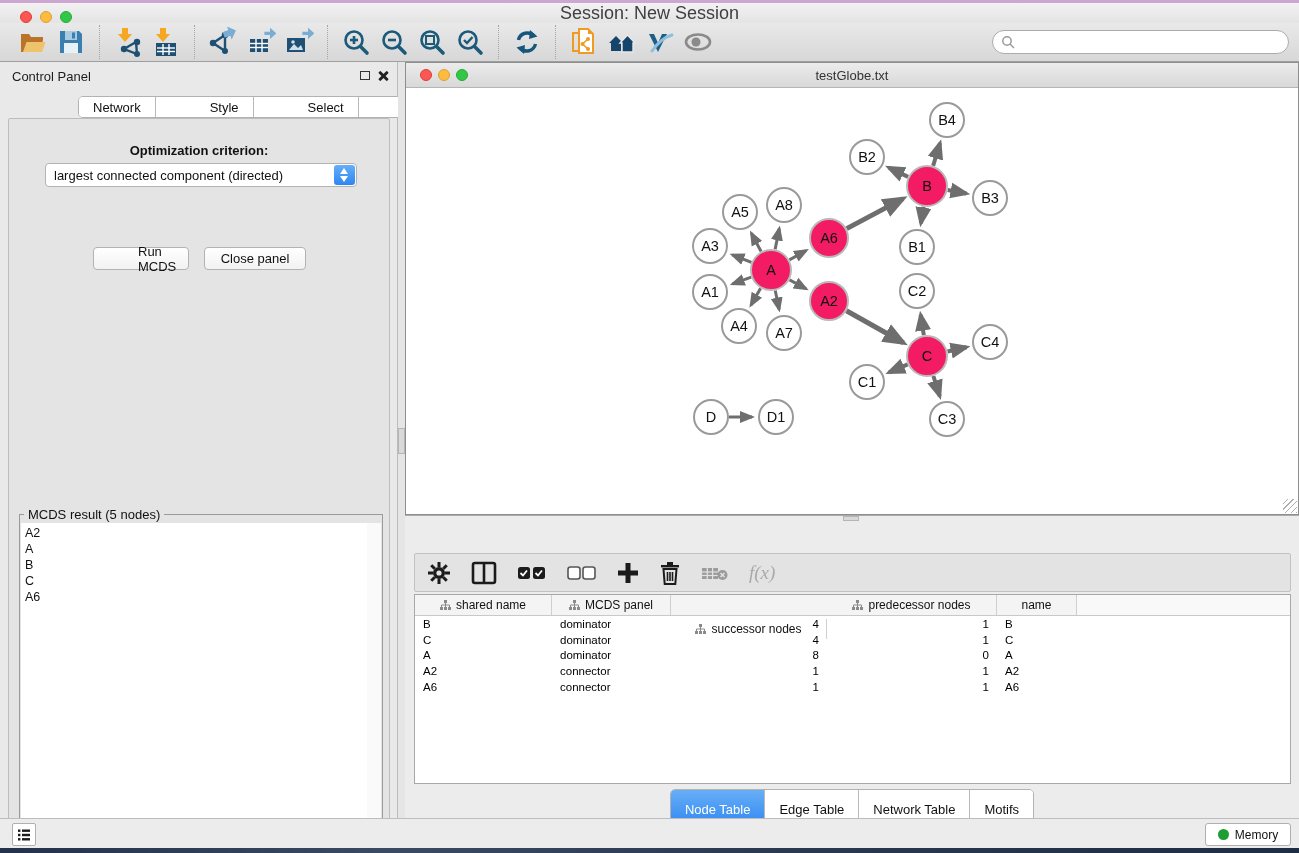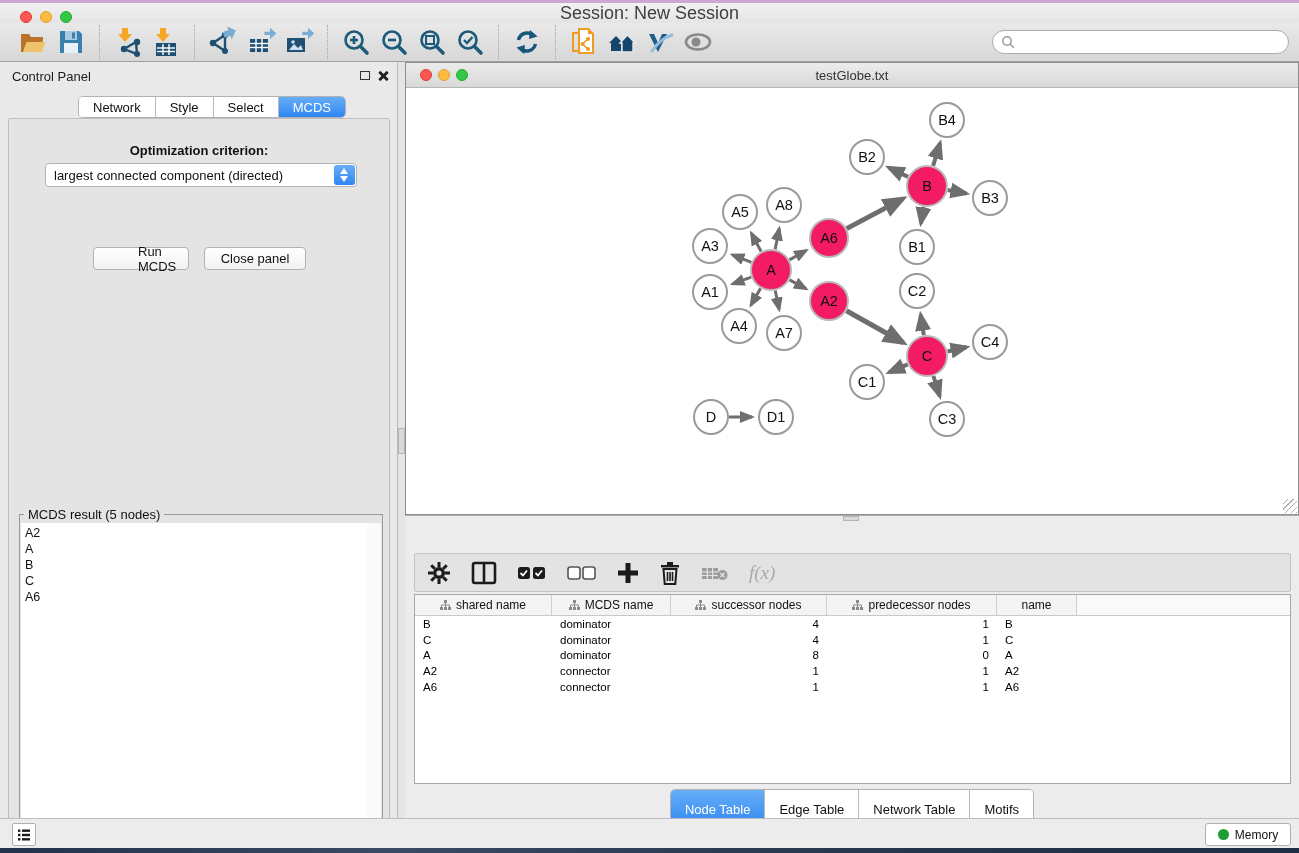--- a/index.html
+++ b/index.html
@@ -27,21 +27,21 @@
   
   #control-panel { left:0; top:62px; width:398px; height:756px; background:#e9e9e9; border-right:1px solid #bcbcbc; }
   .panel-titlerow { position:absolute; left:0; top:0; width:100%; height:28px; }
   .panel-title { position:absolute; left:12px; top:7px; font-size:13px; color:#1c1c1c; }
   .float-icon { position:absolute; width:10px; height:9px; border:1.5px solid #333; top:9px; }
   .close-icon { position:absolute; width:12px; height:12px; top:8px; }
   .close-icon::before,.close-icon::after { content:""; position:absolute; left:5px; top:0; width:3px; height:12px; background:#222; border-radius:1px; }
   .close-icon::before { transform:rotate(45deg); }
   .close-icon::after { transform:rotate(-45deg); }
 
-  #cp-tabs { position:absolute; left:78px; top:34px; height:22px; display:flex; border:1px solid #b2b2b2; border-radius:5px; overflow:hidden; background:#fff; }
+  #cp-tabs { position:absolute; left:78px; top:34px; height:22px; display:flex; border:1px solid #b2b2b2; border-radius:5px; overflow:hidden; background:#fff;gap:40px; }
   .seg { font-size:13px; color:#111; display:flex; align-items:center; justify-content:center; padding:0 14px; border-right:1px solid #b9b9b9; background:#fff; cursor:default; }
   .seg:last-child { border-right:none; }
   .seg.sel { background:linear-gradient(#67aef6,#2e86f2); color:#fff; }
 
   #cp-body { position:absolute; left:8px; top:56px; width:382px; height:748px; background:#e4e4e4; border:1px solid #bdbdbd; border-radius:2px; }
   #opt-label { position:absolute; left:0; top:24px; width:100%; text-align:center; font-size:13px; color:#111; font-weight:bold;}
   #opt-select { position:absolute; left:36px; top:44px; width:312px; height:24px; background:#fff; border:1px solid #b3b3b3; border-radius:4px; font-size:13px; color:#111; display:flex; align-items:center; padding-left:8px; }
   #opt-stepper { position:absolute; right:1px; top:1px; width:21px; height:20px; border-radius:3px; background:linear-gradient(#67aef6,#2e86f2); }
   #opt-stepper::before { content:""; position:absolute; left:6px; top:3px; border-left:4.5px solid transparent; border-right:4.5px solid transparent; border-bottom:6px solid #fff; }
   #opt-stepper::after  { content:""; position:absolute; left:6px; bottom:3px; border-left:4.5px solid transparent; border-right:4.5px solid transparent; border-top:6px solid #fff; }
@@ -520,23 +520,23 @@
               <svg width="11" height="11" viewBox="0 0 11 11">
                 <g fill="#8a8a8a">
                   <rect x="4" y="0" width="3" height="3"></rect>
                   <rect x="0" y="7" width="3" height="3"></rect>
                   <rect x="4" y="7" width="3" height="3"></rect>
                   <rect x="8" y="7" width="3" height="3"></rect>
                   <path d="M5.5 3 v2 M1.5 7 v-2 h8 v2 M5.5 5 v2" stroke="#8a8a8a" fill="none" stroke-width="1"></path>
                 </g>
               </svg>
             </span>
-            <span>MCDS name</span>
-          </div>
-          <div class="th" style="width: 156px;">
+            <span>MCDS panel</span>
+          </div>
+          <div class="th" style="width: 156px; margin-top: 24px;">
             <span>
               <svg width="11" height="11" viewBox="0 0 11 11">
                 <g fill="#8a8a8a">
                   <rect x="4" y="0" width="3" height="3"></rect>
                   <rect x="0" y="7" width="3" height="3"></rect>
                   <rect x="4" y="7" width="3" height="3"></rect>
                   <rect x="8" y="7" width="3" height="3"></rect>
                   <path d="M5.5 3 v2 M1.5 7 v-2 h8 v2 M5.5 5 v2" stroke="#8a8a8a" fill="none" stroke-width="1"></path>
                 </g>
               </svg>

